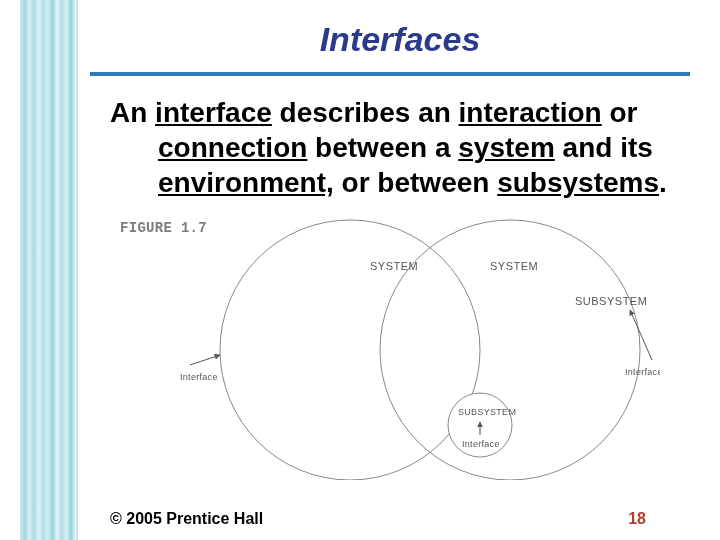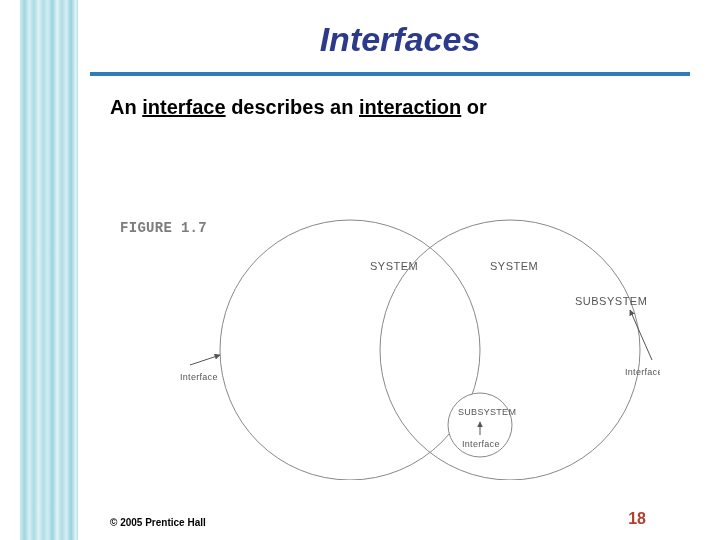--- a/index.html
+++ b/index.html
@@ -7,43 +7,49 @@
   .sidebar{position:absolute;left:20px;top:0;width:58px;height:540px;
     background:linear-gradient(90deg,
       #cfeaf0 0%,#9fd7e0 8%,#d8f0f4 16%,#a8dbe3 24%,#e0f2f6 32%,
       #b0dee6 40%,#d2edf2 48%,#9ad4dd 56%,#e2f3f7 64%,#aedde5 72%,
       #d6eff3 80%,#96d1db 88%,#e4f4f8 96%,#b4e0e8 100%)}
   .title{position:absolute;left:120px;top:20px;width:560px;text-align:center;
     font-family:Verdana,sans-serif;font-weight:bold;font-style:italic;
     color:#2b3a8a;font-size:34px}
   .rule{position:absolute;left:90px;top:72px;width:600px;height:4px;background:#2f7db8}
   .body{position:absolute;left:110px;top:95px;width:570px;color:#000;
-    font-size:20px;font-weight:bold;line-height:1.25}
+    font-size:28px;font-weight:bold;line-height:1.25}
   .body .indent{display:block;padding-left:48px}
   .figcap{position:absolute;left:120px;top:220px;font-family:Liberation Mono, monospace;
     font-weight:bold;color:#7d7d7d;font-size:14px;letter-spacing:0.3px}
-  .copy{position:absolute;left:110px;bottom:12px;font-size:10px;font-weight:bold;color:#000}
+  .copy{position:absolute;left:110px;bottom:12px;font-size:16px;font-weight:bold;color:#000}
   .pagenum{position:absolute;right:18px;bottom:12px;font-size:16px;font-weight:bold;color:#b04030}
   .figure{position:absolute;left:180px;top:210px;width:480px;height:270px}
   .figure svg{width:100%;height:100%}
   .figure text{font-family:Arial,sans-serif;fill:#555}
   .figure .lbl{font-size:11px;letter-spacing:0.5px}
   .figure .lbl-sm{font-size:9px;letter-spacing:0.3px}
 </style>
 </head>
 <body>
 
 <div class="slide">
   <div class="sidebar"></div>
 
   <div class="title">Interfaces</div>
   <div class="rule"></div>
 
   <div class="body">
     <span>An </span><u>interface</u><span> describes an </span><u>interaction</u><span> or</span>
+    <span class="indent">
+      <u>connection</u><span> between a </span><u>system</u><span> and its</span>
+    </span>
+    <span class="indent">
+      <u>environment,</u><span> or between </span><u>subsystems</u><span>.</span>
+    </span>
   </div>
 
   <div class="figcap">FIGURE 1.7</div>
 
   <div class="figure">
     <svg viewBox="0 0 480 270">
       <defs>
         <marker id="arr" viewBox="0 0 10 10" refX="9" refY="5" markerWidth="6" markerHeight="6" orient="auto">
           <path d="M0,0 L10,5 L0,10 z" fill="#555"></path>
         </marker>

